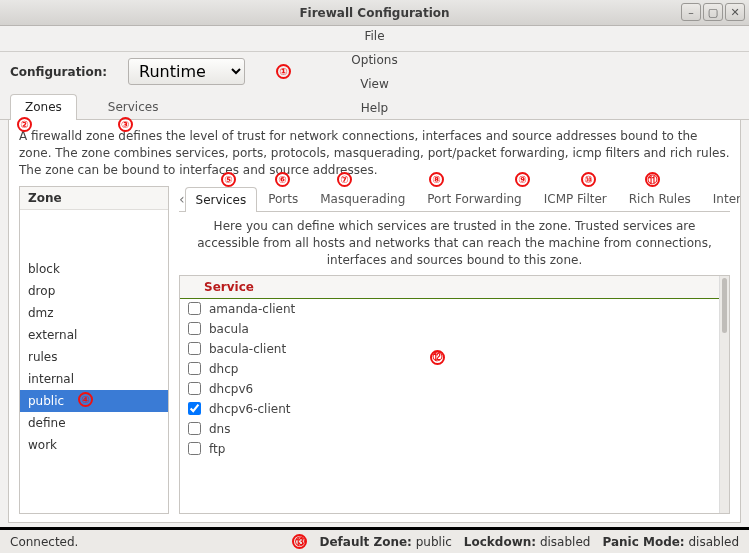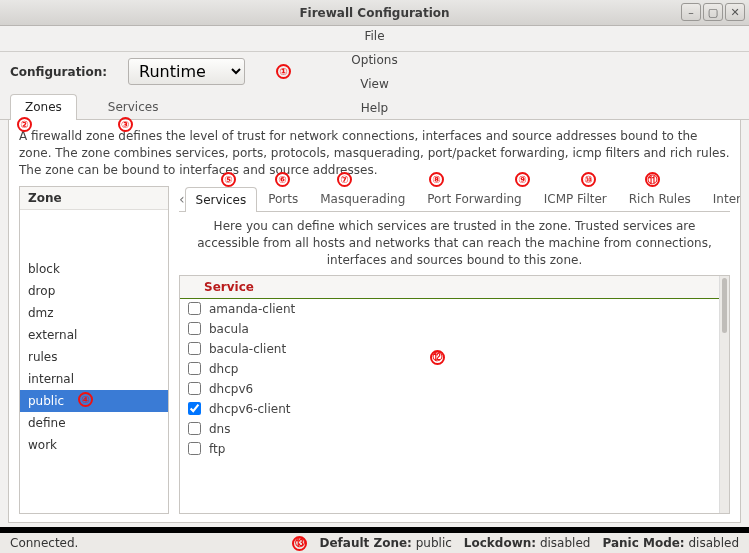--- a/index.html
+++ b/index.html
@@ -39,21 +39,21 @@
     .subdesc{color:#444; padding:6px 2px; line-height:1.4;text-align:center;}
     .svcbox{flex:1; border:1px solid #c9c6c2; display:flex; overflow:hidden; min-height:0;}
     .svclist{flex:1; overflow:auto;}
     .svclist .shdr{padding:4px 24px; font-weight:bold; border-bottom:1px solid #4d7c0f; background:#f7f6f4; color:#b91c1c;}
     .srow{display:flex; align-items:center; gap:8px; padding:3px 8px;}
     .srow input{cursor:pointer;}
     .srow span{color:#444;}
     .vscroll{width:10px; background:#eceae7; border-left:1px solid #ddd;}
     .vscroll .thumb{height:55px; margin:2px; background:#c0bdb9; border-radius:3px;}
     
-    .statusbar{height:26px; display:flex; align-items:center; padding:0 10px; border-top:6px solid #000000; background:#eceae7; font-size:12px; gap:6px;}
+    .statusbar{height:26px; display:flex; align-items:center; padding:0 10px; border-top:3px solid #000000; background:#eceae7; font-size:12px; gap:6px;}
     .statusbar .fill{flex:1;}
     .statusbar .kv .v{font-weight:normal;}
     
     .ann{display:inline-flex; width:15px; height:15px; border:2px solid #e11; color:#e11; font-weight:bold; font-size:10px; border-radius:50%; align-items:center; justify-content:center; line-height:1; vertical-align:middle;}
     .ann-abs{position:absolute;}
     .rel{position:relative;}
   </style>
 </head>
 <body>
 

